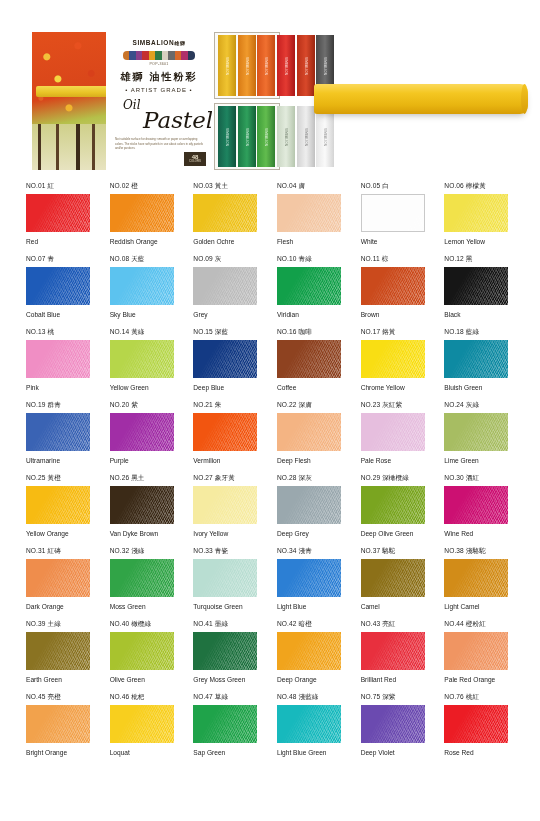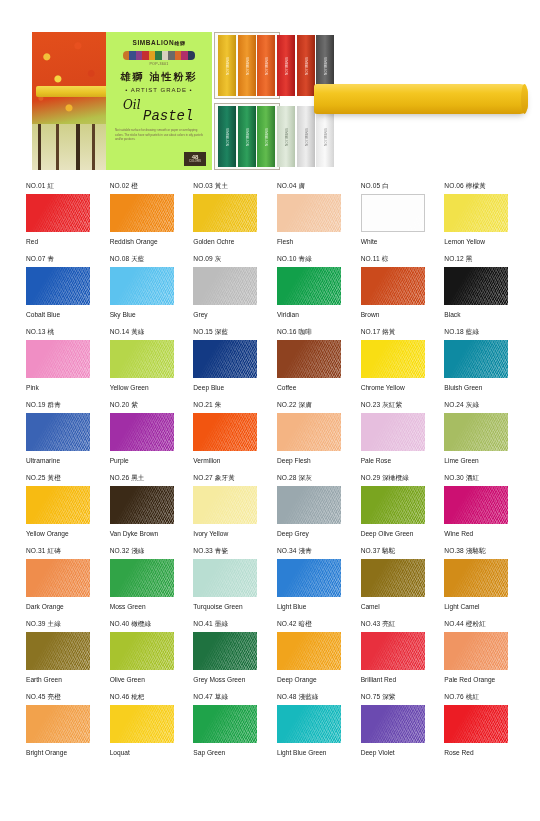--- a/index.html
+++ b/index.html
@@ -62,21 +62,21 @@
     position: absolute;
     left: 4px; top: 54px;
     width: 78px; height: 11px;
     background: linear-gradient(180deg, #f4d94e, #e8c326 60%, #d8ad1c);
     border-radius: 2px;
   }
   .box-label {
     position: absolute;
     left: 74px; top: 0;
     width: 106px; height: 138px;
-    background: #bef264;
+    background: #ffffff;
     padding: 7px 5px 0 5px;
     text-align: center;
   }
   .brand {
     font-size: 6.5px; letter-spacing: .6px;
     color: #2c2318; font-weight: bold;
   }
   .brand .cn { font-size: 5px; }
   .colorbar {
     margin: 5px auto 2px auto;
@@ -94,21 +94,21 @@
   }
   .artist-grade {
     font-size: 6px; color: #33291c; letter-spacing: 1px; margin-top: 3px;
   }
   .oil-pastel {
     margin-top: 6px; text-align: left; padding-left: 12px;
     font-family: "DejaVu Serif", serif; font-style: italic;
     color: #1d170f;
   }
   .oil-pastel .w1 { font-size: 12px; display: block; line-height: 1; }
-  .oil-pastel .w2 { font-size: 14px; display: block; line-height: 1; padding-left: 20px; margin-top: -2px; font-family: Liberation Mono, monospace; }
+  .oil-pastel .w2 { font-size: 23px; display: block; line-height: 1; padding-left: 20px; margin-top: -2px; }
   .fineprint {
     margin-top: 5px; padding: 0 4px;
     font-size: 2.9px; line-height: 1.55; color: #7a684d; text-align: left;
   }
   .count-badge {
     position: absolute; right: 6px; bottom: 4px;
     width: 22px; height: 14px; background: #3b2f1f; color: #e6dcc4;
     font-size: 6px; font-weight: bold; text-align: center;
     padding-top: 2px; line-height: 1;
   }

